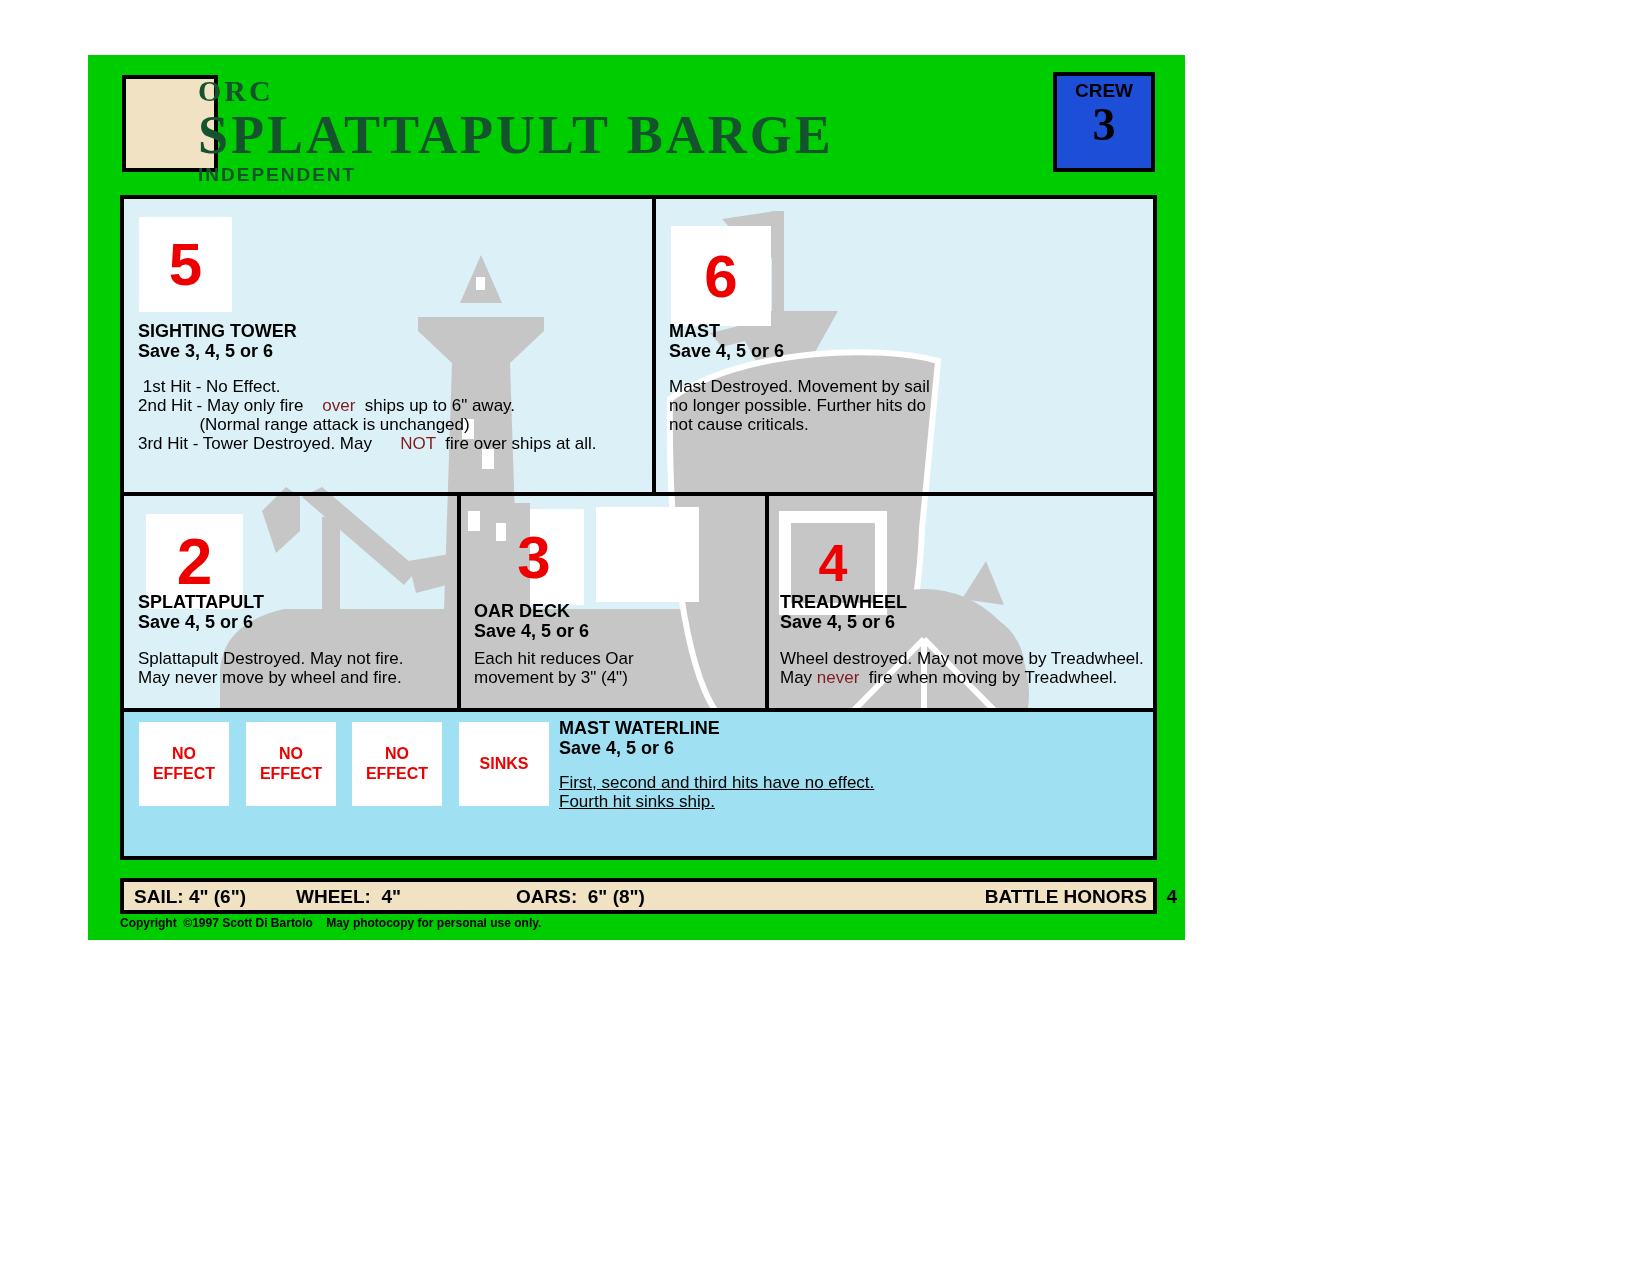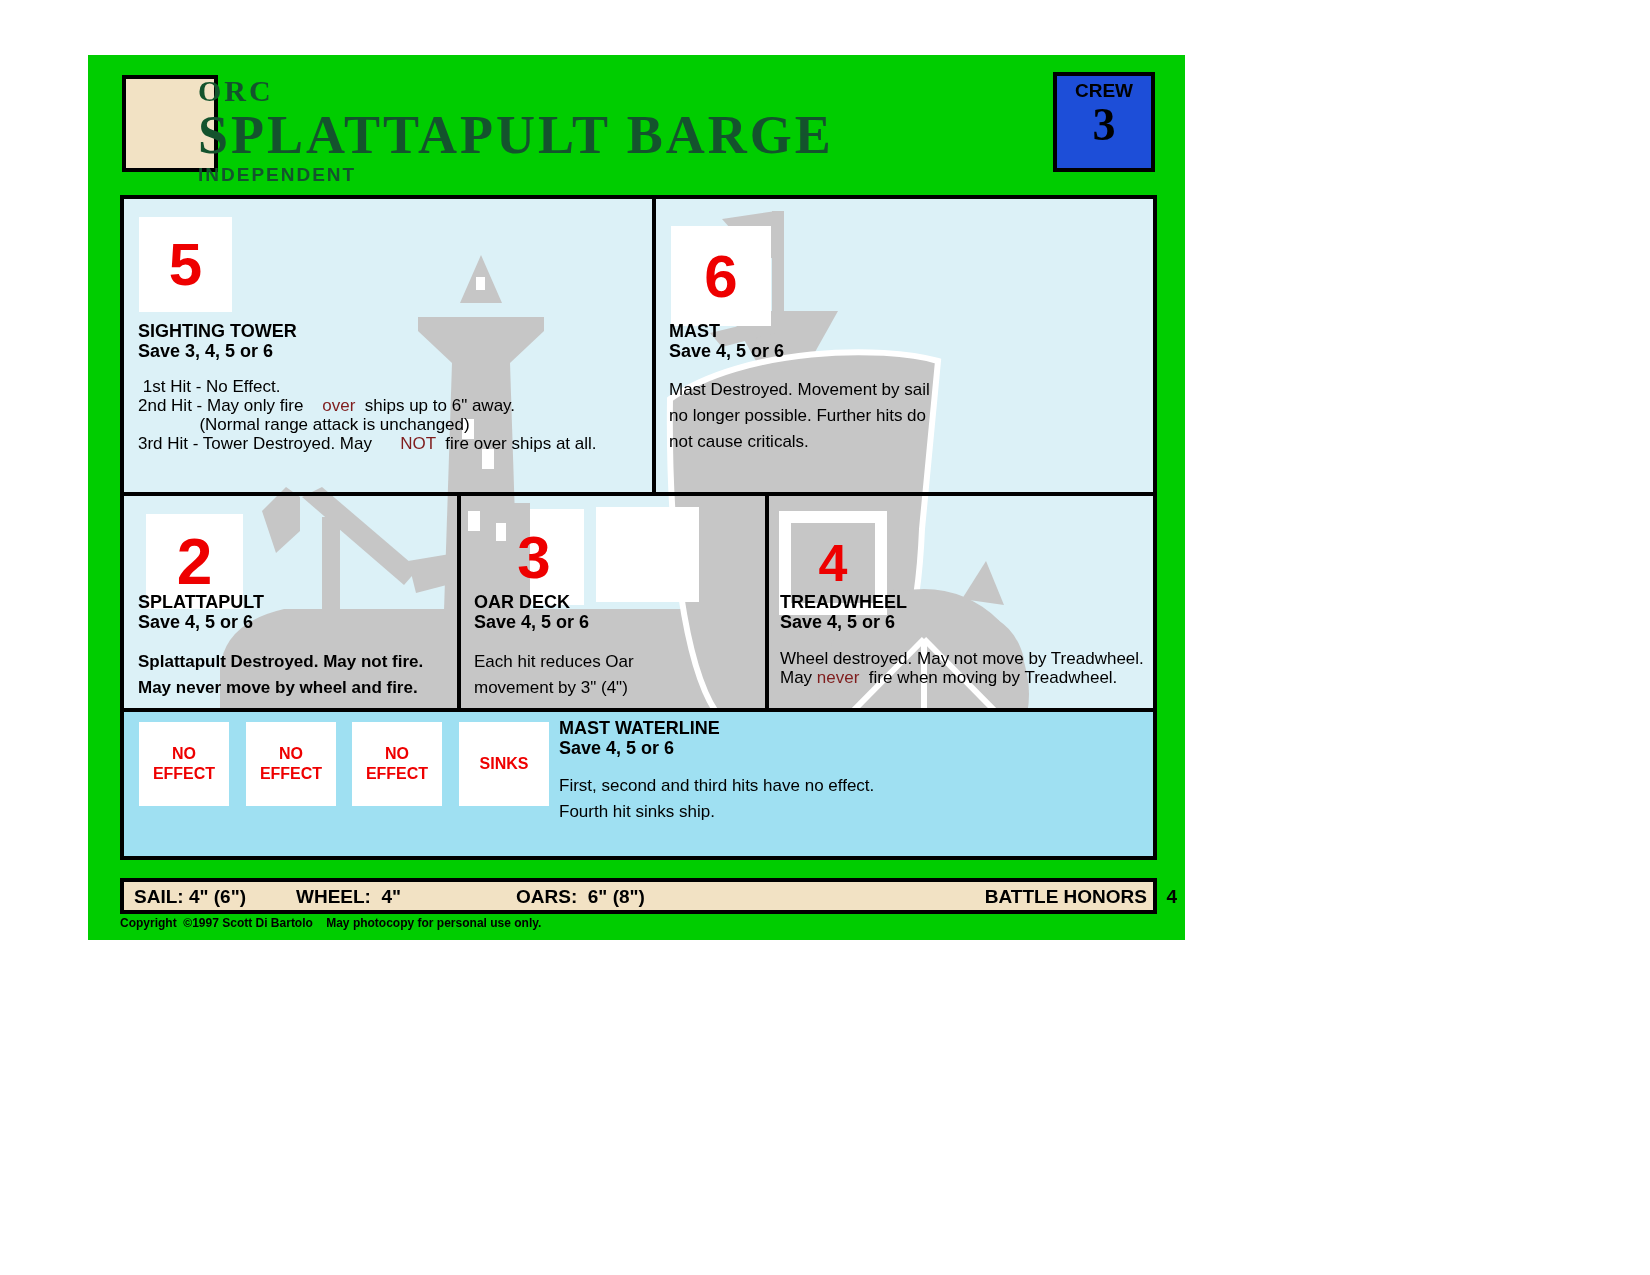--- a/index.html
+++ b/index.html
@@ -53,21 +53,21 @@
     align-items:center;justify-content:center;
     color:#ee0000;font-weight:bold;
   }
   .numbox span{position:relative;z-index:2;}
   .cabin{position:absolute;left:0;top:-6px;width:46px;height:106px;background:#c6c6c6;z-index:1;}
   .cabin-win{position:absolute;left:12px;top:14px;width:10px;height:18px;background:#fff;z-index:1;}
   .frame4{background:transparent;border:12px solid #fff;box-sizing:border-box;}
   .sec{position:absolute;z-index:5;color:#000;}
   .sec-title{font-weight:bold;font-size:18px;line-height:20px;}
   .sec-save{font-weight:bold;font-size:18px;line-height:20px;}
-  .body-txt{font-size:17px;line-height:26px;white-space:pre-wrap;}
+  .body-txt{font-size:17px;line-height:19px;white-space:pre-wrap;}
   .crit{font-size:17px;line-height:19px;white-space:pre-wrap;}
   .red{color:#7f1d1d;}
   .bw-box{
     position:absolute;background:#fff;z-index:4;display:flex;
     align-items:center;justify-content:center;text-align:center;
     color:#ee0000;font-weight:bold;font-size:16px;line-height:20px;white-space:pre-line;
   }
   
   .stats{
     position:absolute;left:32px;top:823px;width:1037px;height:36px;
@@ -186,24 +186,24 @@
       <div class="sec-save">Save 4, 5 or 6</div>
     </div>
     <div class="sec body-txt" style="left:545px;top:178px;">Mast Destroyed. Movement by sail
 no longer possible. Further hits do
 not cause criticals.</div>
 
     <div class="sec" style="left:14px;top:393px;">
       <div class="sec-title">SPLATTAPULT</div>
       <div class="sec-save">Save 4, 5 or 6</div>
     </div>
-    <div class="sec body-txt" style="left:14px;top:450px;font-weight:bold;">Splattapult Destroyed. May not fire.
+    <div class="sec body-txt" style="left:14px;top:450px;">Splattapult Destroyed. May not fire.
 May never move by wheel and fire.</div>
 
-    <div class="sec" style="left:350px;top:393px;">
+    <div class="sec" style="left:350px;top:402px;">
       <div class="sec-title">OAR DECK</div>
       <div class="sec-save">Save 4, 5 or 6</div>
     </div>
     <div class="sec body-txt" style="left:350px;top:450px;">Each hit reduces Oar
 movement by 3" (4")</div>
 
     <div class="sec" style="left:656px;top:393px;">
       <div class="sec-title">TREADWHEEL</div>
       <div class="sec-save">Save 4, 5 or 6</div>
     </div>
@@ -216,21 +216,21 @@
 EFFECT</div>
     <div class="bw-box" style="left:122px;top:523px;width:90px;height:84px;">NO
 EFFECT</div>
     <div class="bw-box" style="left:228px;top:523px;width:90px;height:84px;">NO
 EFFECT</div>
     <div class="bw-box" style="left:335px;top:523px;width:90px;height:84px;">SINKS</div>
     <div class="sec" style="left:435px;top:519px;">
       <div class="sec-title">MAST WATERLINE</div>
       <div class="sec-save">Save 4, 5 or 6</div>
     </div>
-    <div class="sec body-txt" style="left:435px;top:574px;">First, second and third hits have no effect.
+    <div class="sec body-txt" style="left:435px;top:574px;text-decoration:underline;">First, second and third hits have no effect.
 Fourth hit sinks ship.</div>
   </div>
 
   <div class="stats">
     <span class="stat stat-sail">SAIL: 4" (6")</span>
     <span class="stat stat-wheel">WHEEL:  4"</span>
     <span class="stat stat-oars">OARS:  6" (8")</span>
     <span class="stat stat-bh">BATTLE HONORS</span>
     <span class="stat-bh4">4</span>
   </div>

